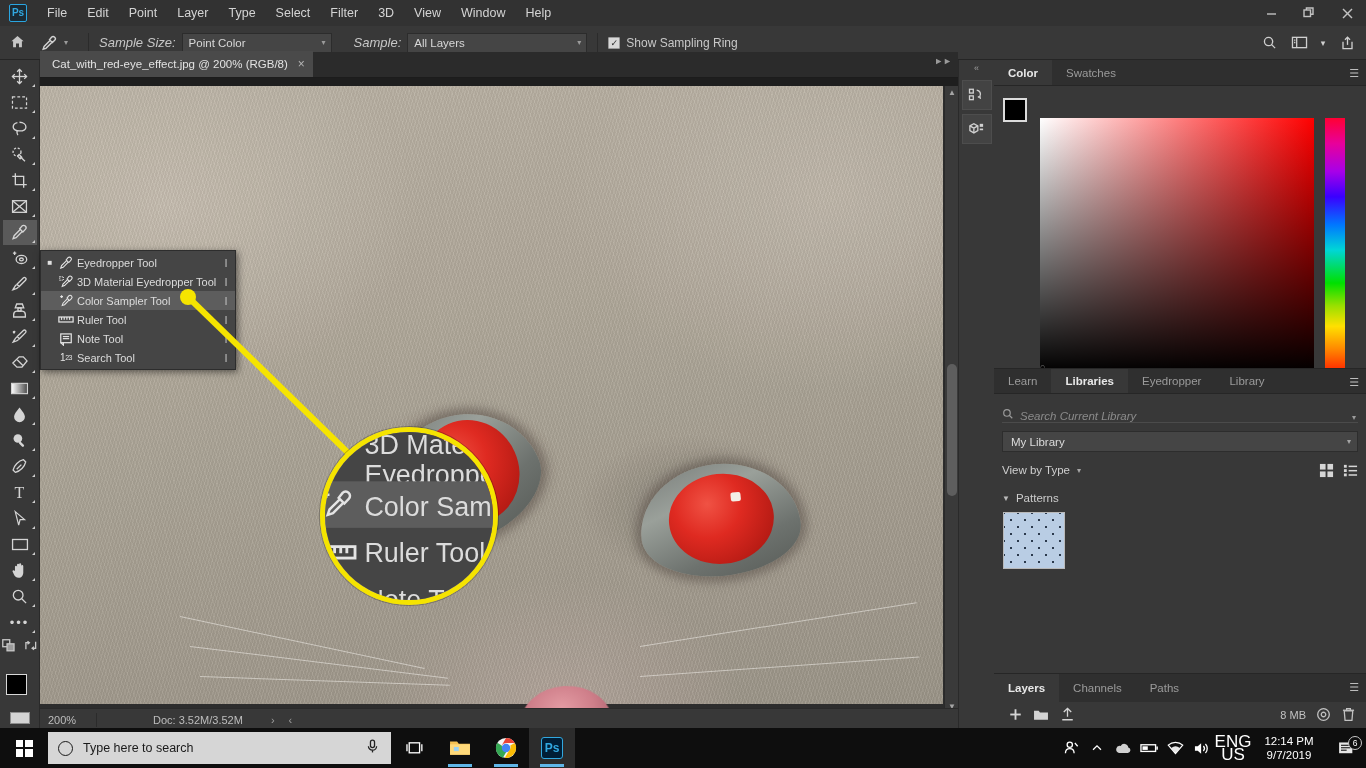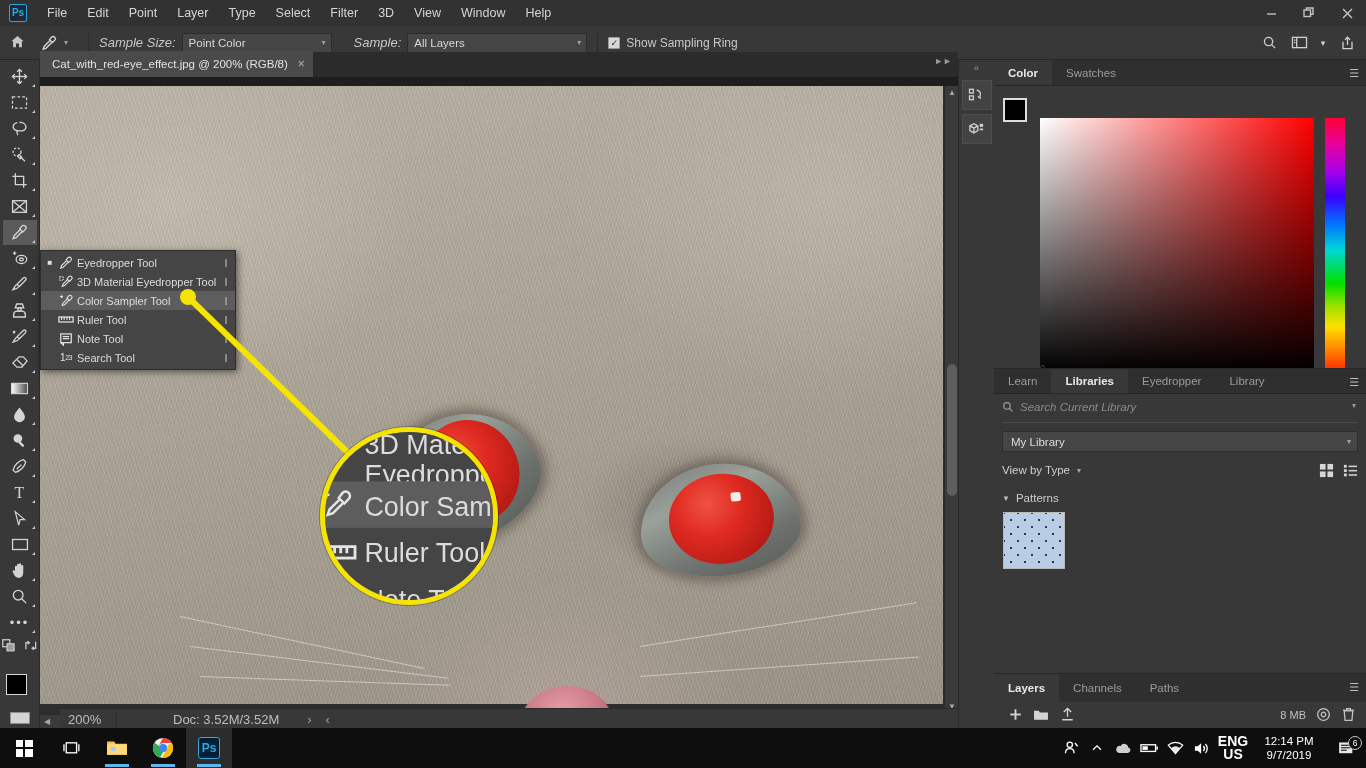--- a/index.html
+++ b/index.html
@@ -191,21 +191,21 @@
   .hscroll .thumb {
     position: absolute; top: 2px; left: 255px; width: 415px; height: 10px;
     background: #5e5e5e; border-radius: 5px;
   }
   .hscroll .arrow { position: absolute; top: 0; height: 14px; width: 14px; text-align: center; font-size: 8px; color: #a5a5a5; line-height: 14px;}
 
   
   .statusbar {
     position: absolute; left: 40px; bottom: 38px; width: 918px; height: 22px;
     background: #383838; border-top: 1px solid #2a2a2a;
-    display: flex; align-items: center; font-size: 13px; color: #bdbdbd; margin-left: 20px;
+    display: flex; align-items: center; font-size: 11px; color: #bdbdbd;
   }
   .st-zoom { width: 52px; padding-left: 8px; }
   .st-sep { width: 1px; height: 14px; background: #2b2b2b; margin: 0 4px; }
   .st-doc { padding-left: 52px; }
   .st-arrows { margin-left: 28px; display: flex; gap: 14px; color: #9e9e9e; }
 
   
   .flyout {
     position: absolute; left: 40px; top: 250px; width: 196px;
     background: #454545; border: 1px solid #2d2d2d;
@@ -295,21 +295,21 @@
   }
   .hue-marker { position: absolute; right: 2px; font-size: 9px; color: #e0e0e0; }
 
   .panel-tabs2 {
     height: 26px; background: #2f2f2f; display: flex; position: relative;
     border-top: 1px solid #262626; border-bottom: 1px solid #262626;
   }
   .lib-body { background: #383838; height: 272px; position: relative; }
   .lib-search {
     margin: 7px 8px 0; height: 22px; background: #383838; border-bottom: 1px solid #4b4b4b;
-    display: flex; align-items: flex-start; position: relative;
+    display: flex; align-items: flex-end; position: relative;
   }
   .lib-search .mag { color: #9a9a9a; font-size: 11px; margin-right: 6px; }
   .lib-search input {
     background: transparent; border: 0; outline: 0; color: #cfcfcf;
     font-size: 11.5px; font-style: italic; width: 270px;
     font-family: "Liberation Sans", sans-serif;
   }
   .lib-search input::placeholder { color: #8b8b8b; font-style: italic; }
   .lib-search .car { position: absolute; right: 2px; font-size: 8px; color: #9b9b9b; }
   .lib-select {
@@ -367,21 +367,21 @@
   .tb-ico {
     width: 46px; height: 40px; display: flex; align-items: center; justify-content: center;
     color: #fff; font-size: 15px; position: relative;
   }
   .tb-ico.running::after {
     content: ''; position: absolute; bottom: 1px; left: 11px; width: 24px; height: 3px; background: #5fb6e8;
   }
   .tb-ico.active { background: #2c2c2c; }
   .tray { margin-left: auto; display: flex; align-items: center; height: 40px; color: #fff; }
   .tray-ico { width: 26px; display: flex; align-items: center; justify-content: center; font-size: 13px; }
-  .tray-lang { width: 38px; font-size: 14px; line-height: 13px; text-align: center; font-weight: bold; }
+  .tray-lang { width: 38px; font-size: 17px; line-height: 13px; text-align: center; }
   .tray-clock { width: 74px; font-size: 11.5px; line-height: 14px; text-align: center; }
   .tray-notif { width: 40px; display: flex; align-items: center; justify-content: center; position: relative; }
   .notif-badge {
     position: absolute; right: 4px; bottom: 7px; width: 14px; height: 14px; border-radius: 50%;
     background: #0e0e0e; border: 1px solid #c8c8c8; color: #fff; font-size: 8.5px;
     display: flex; align-items: center; justify-content: center;
   }
   .svgicon { fill: none; stroke: currentColor; stroke-width: 1.4; }
 </style>
 </head>
@@ -994,20 +994,31 @@
 
   <div class="taskbar">
     <div class="start-btn">
       <span class="win-flag">
           <span></span>
           <span></span>
           <span></span>
           <span></span>
         </span>
     </div>
+    <div class="search-box">
+      <span class="search-circle"></span>
+      <span>Type here to search</span>
+      <span class="mic">
+        <svg width="13" height="15" viewBox="0 0 14 16" class="svgicon" stroke="#222">
+            <rect x="4.8" y="1.2" width="4.4" height="8" rx="2.2"></rect>
+            <path d="M2.6 7.6 a4.4 4.4 0 0 0 8.8 0"></path>
+            <line x1="7" y1="12" x2="7" y2="14.4"></line>
+          </svg>
+      </span>
+    </div>
     <div class="tb-ico">
       <svg width="17" height="16" viewBox="0 0 18 17" class="svgicon" stroke="#fff">
           <rect x="3.4" y="3" width="11" height="10.6"></rect>
           <line x1="1" y1="4.6" x2="1" y2="12"></line>
           <line x1="16.8" y1="4.6" x2="16.8" y2="12"></line>
         </svg>
     </div>
     <div class="tb-ico running">
       <svg width="22" height="18" viewBox="0 0 23 19">
           <path d="M1 2.6 h7.4 l1.8 2.4 H22 V16.6 H1 Z" fill="#f6c252"></path>

